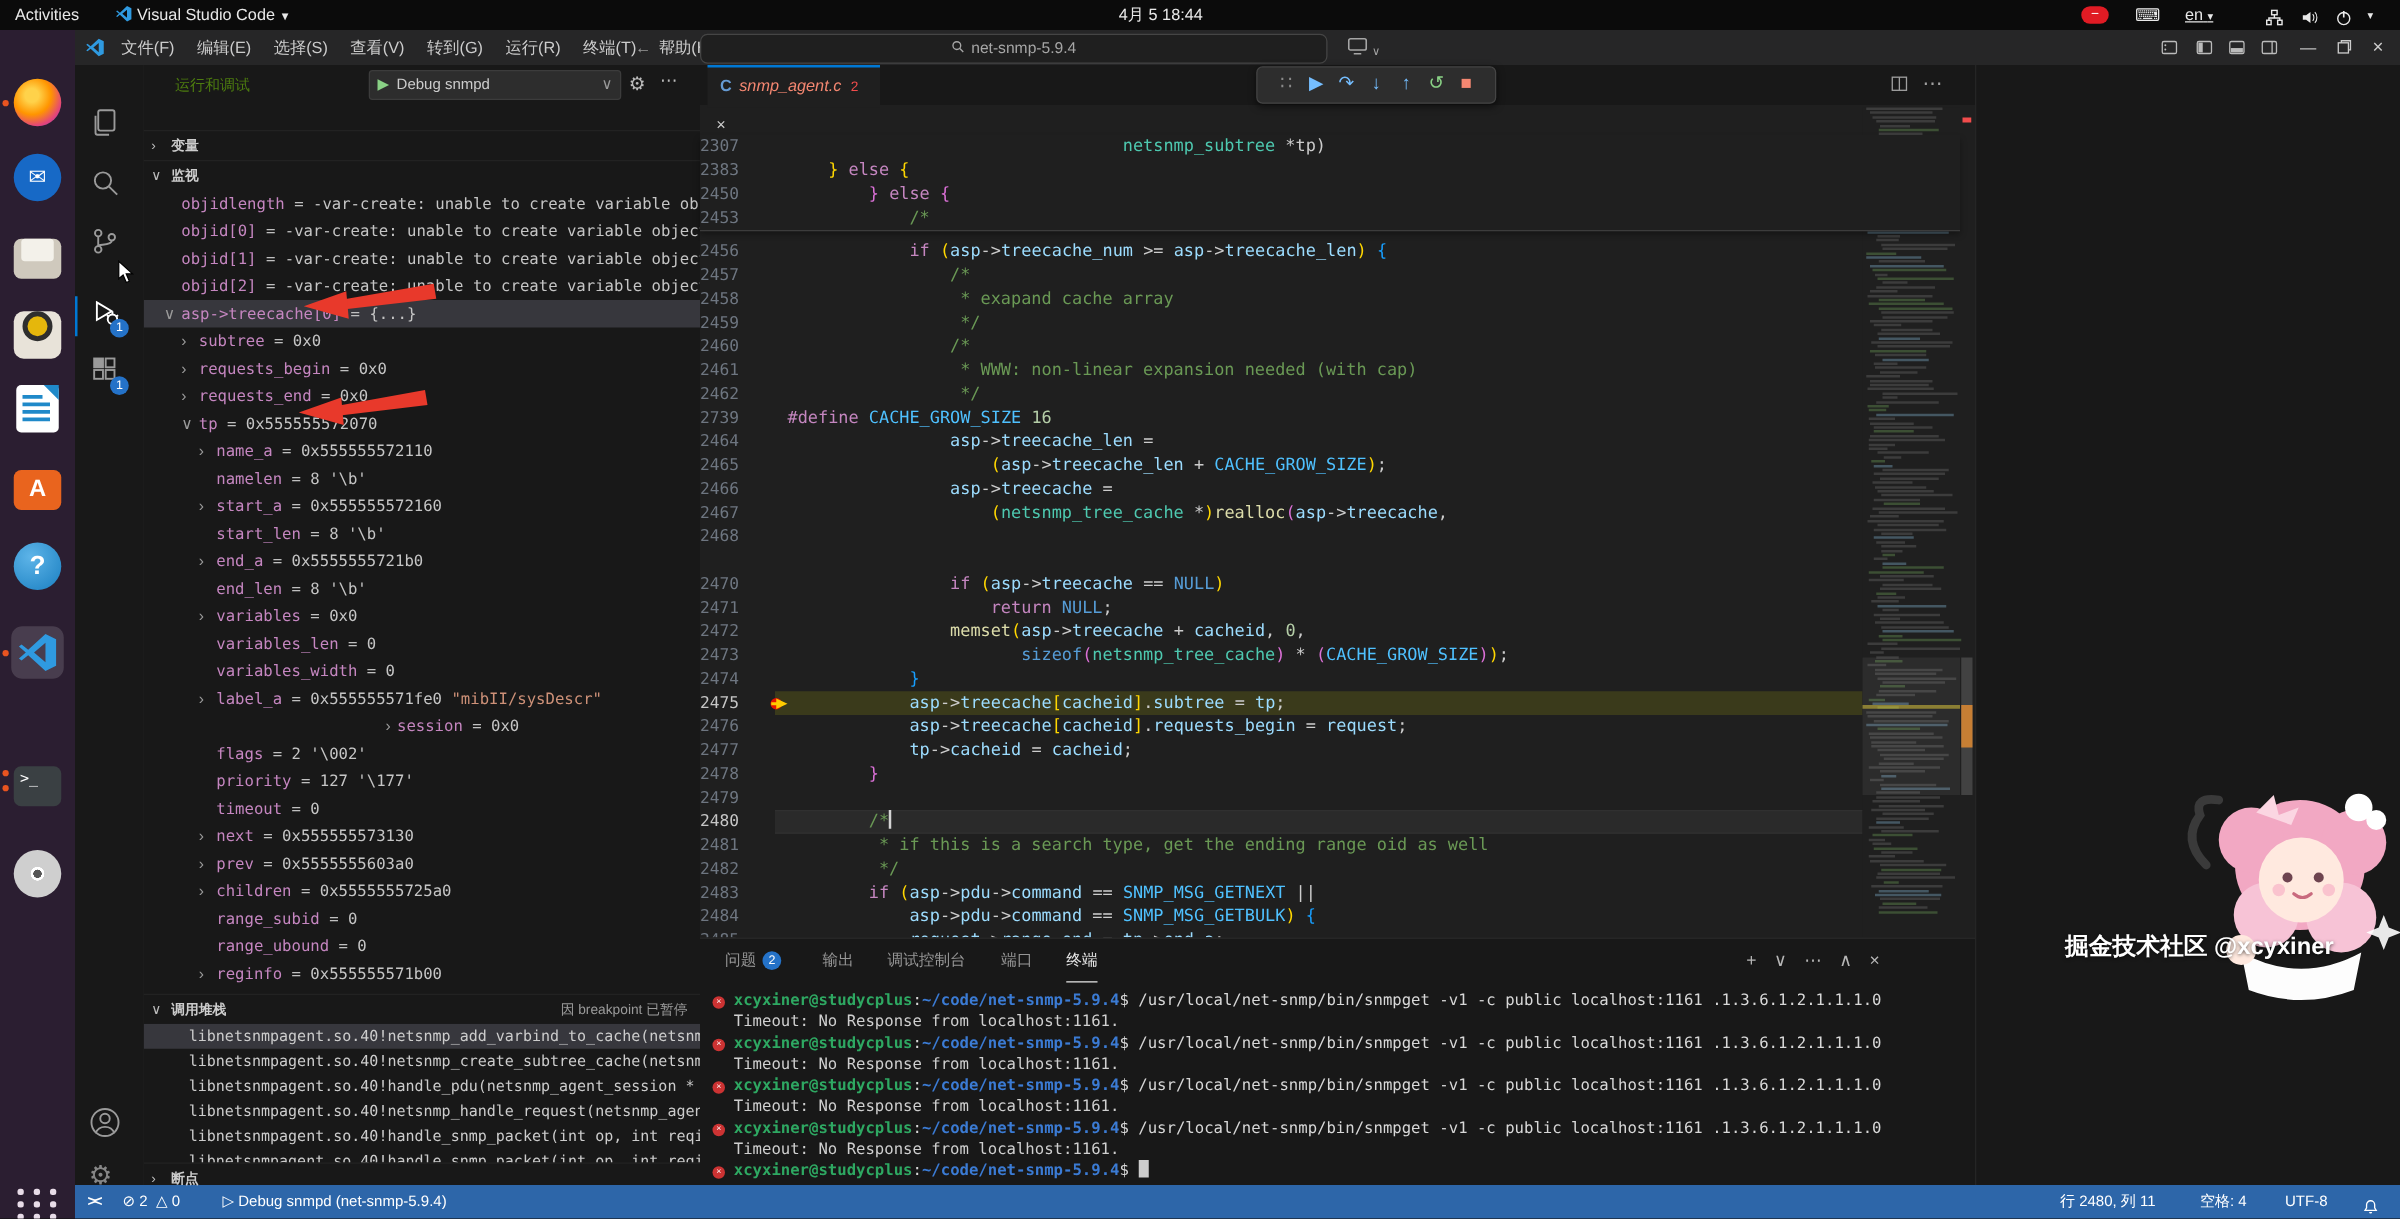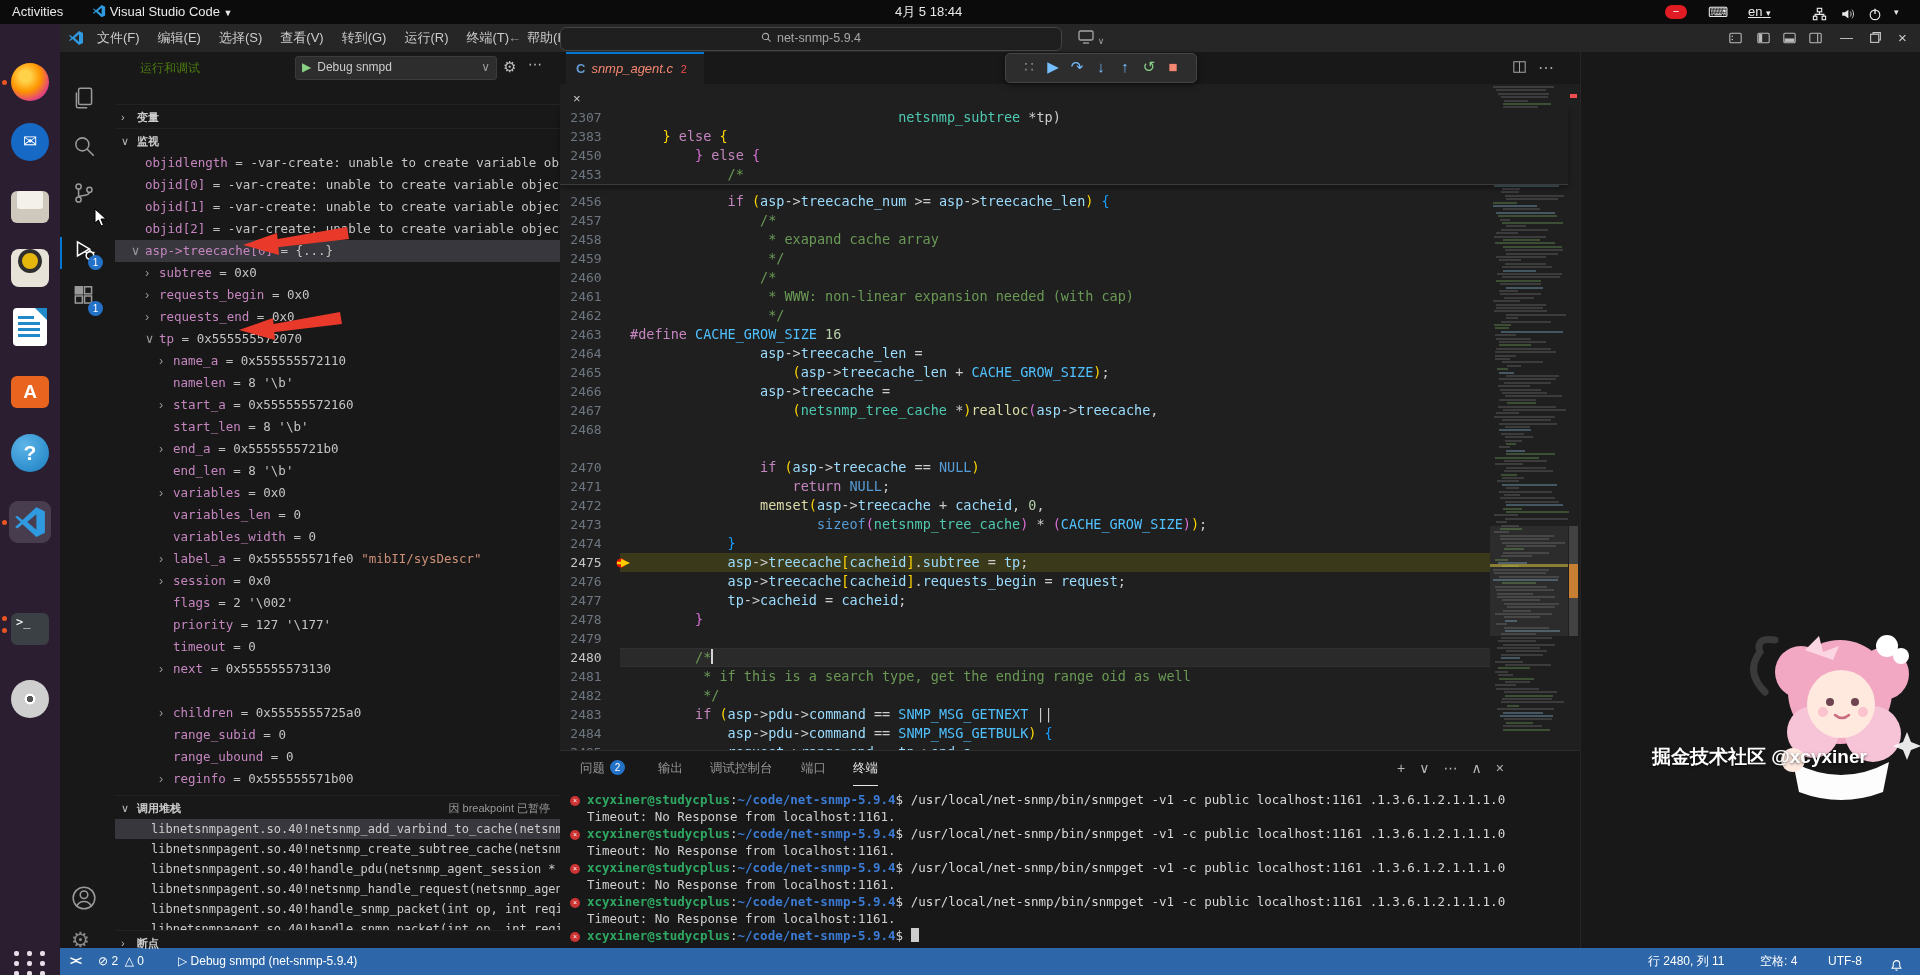--- a/index.html
+++ b/index.html
@@ -49,21 +49,21 @@
   #egroup{left:500px;top:28px;width:1020px;height:698px;background:#1f1f1f;}
   #tabbar{left:0;top:0;width:1020px;height:32px;background:#181818;}
   #tab1{left:6px;top:0;width:138px;height:32px;background:#1f1f1f;border-top:2px solid #0078d4;
       font-size:13px;line-height:30px;}
   #breadcrumb{left:0;top:32px;width:1020px;height:24px;font-size:12.5px;color:#a9a9a9;white-space:nowrap;overflow:hidden;}
   #breadcrumb .sep{color:#6e6e6e;margin:0 4px;}
   #sticky{left:0;top:56px;width:1008px;height:76px;background:#1f1f1f;border-bottom:1px solid #3c3c3c;
       box-shadow:0 3px 5px rgba(0,0,0,.35);z-index:4;}
   .codeline{position:absolute;left:0;width:1008px;height:19px;line-height:19px;white-space:pre;
       font-family:"DejaVu Sans Mono",monospace;font-size:13.5px;}
-  .lnum{position:absolute;left:0;width:52px;text-align:center;color:#6e7681;font-size:13px;
+  .lnum{position:absolute;left:0;width:52px;text-align:left;color:#6e7681;font-size:13px;
       font-family:"DejaVu Sans Mono",monospace;}
   .ltext{position:absolute;left:70px;}
   #code-area{left:0;top:132px;width:1008px;height:566px;overflow:hidden;background:#1f1f1f;}
   .hl-debug{position:absolute;left:60px;width:870px;height:19px;background:rgba(255,255,0,0.12);}
   .hl-cursor{position:absolute;left:60px;width:870px;height:19px;background:rgba(255,255,255,0.05);
       border-top:1px solid #303030;border-bottom:1px solid #303030;box-sizing:border-box;}
   .tk-pl{color:#cccccc}.tk-kw{color:#C586C0}.tk-kb{color:#569CD6}.tk-ty{color:#4EC9B0}
   .tk-fn{color:#DCDCAA}.tk-vb{color:#9CDCFE}.tk-cm{color:#6A9955}.tk-nm{color:#B5CEA8}
   .tk-ct{color:#4FC1FF}.tk-b1{color:#ffd700}.tk-b2{color:#da70d6}.tk-b3{color:#179fff}
   .cursor{display:inline-block;width:1.5px;height:15px;background:#d4d4d4;vertical-align:-2px;}
@@ -285,21 +285,21 @@
           <div class="codeline" style="top: 57px;"><span class="lnum">2453</span><span class="ltext"><span class="tk-cm">            /*</span></span></div>
         </div>
       <div class="abs" id="code-area">
           <div class="codeline" style="top: 8px;"><span class="lnum">2456</span><span class="ltext"><span class="tk-pl">            </span><span class="tk-kw">if</span><span class="tk-pl"> </span><span class="tk-b1">(</span><span class="tk-vb">asp</span><span class="tk-pl">-&gt;</span><span class="tk-vb">treecache_num</span><span class="tk-pl"> &gt;= </span><span class="tk-vb">asp</span><span class="tk-pl">-&gt;</span><span class="tk-vb">treecache_len</span><span class="tk-b1">)</span><span class="tk-pl"> </span><span class="tk-b3">{</span></span></div>
           <div class="codeline" style="top: 27px;"><span class="lnum">2457</span><span class="ltext"><span class="tk-cm">                /*</span></span></div>
           <div class="codeline" style="top: 46px;"><span class="lnum">2458</span><span class="ltext"><span class="tk-cm">                 * exapand cache array</span></span></div>
           <div class="codeline" style="top: 65px;"><span class="lnum">2459</span><span class="ltext"><span class="tk-cm">                 */</span></span></div>
           <div class="codeline" style="top: 84px;"><span class="lnum">2460</span><span class="ltext"><span class="tk-cm">                /*</span></span></div>
           <div class="codeline" style="top: 103px;"><span class="lnum">2461</span><span class="ltext"><span class="tk-cm">                 * WWW: non-linear expansion needed (with cap)</span></span></div>
           <div class="codeline" style="top: 122px;"><span class="lnum">2462</span><span class="ltext"><span class="tk-cm">                 */</span></span></div>
-          <div class="codeline" style="top: 141px;"><span class="lnum">2463</span><span class="ltext"><span class="tk-kw">#define</span><span class="tk-pl"> </span><span class="tk-ct">CACHE_GROW_SIZE</span><span class="tk-pl"> </span><span class="tk-nm">16</span></span></div>
+          <div class="codeline" style="top: 141px;"><span class="lnum">2739</span><span class="ltext"><span class="tk-kw">#define</span><span class="tk-pl"> </span><span class="tk-ct">CACHE_GROW_SIZE</span><span class="tk-pl"> </span><span class="tk-nm">16</span></span></div>
           <div class="codeline" style="top: 160px;"><span class="lnum">2464</span><span class="ltext"><span class="tk-pl">                </span><span class="tk-vb">asp</span><span class="tk-pl">-&gt;</span><span class="tk-vb">treecache_len</span><span class="tk-pl"> =</span></span></div>
           <div class="codeline" style="top: 179px;"><span class="lnum">2465</span><span class="ltext"><span class="tk-pl">                    </span><span class="tk-b1">(</span><span class="tk-vb">asp</span><span class="tk-pl">-&gt;</span><span class="tk-vb">treecache_len</span><span class="tk-pl"> + </span><span class="tk-ct">CACHE_GROW_SIZE</span><span class="tk-b1">)</span><span class="tk-pl">;</span></span></div>
           <div class="codeline" style="top: 198px;"><span class="lnum">2466</span><span class="ltext"><span class="tk-pl">                </span><span class="tk-vb">asp</span><span class="tk-pl">-&gt;</span><span class="tk-vb">treecache</span><span class="tk-pl"> =</span></span></div>
           <div class="codeline" style="top: 217px;"><span class="lnum">2467</span><span class="ltext"><span class="tk-pl">                    </span><span class="tk-b1">(</span><span class="tk-ty">netsnmp_tree_cache</span><span class="tk-pl"> *</span><span class="tk-b1">)</span><span class="tk-fn">realloc</span><span class="tk-b2">(</span><span class="tk-vb">asp</span><span class="tk-pl">-&gt;</span><span class="tk-vb">treecache</span><span class="tk-pl">,</span></span></div>
           <div class="codeline" style="top: 236px;"><span class="lnum">2468</span></div>
           <div class="codeline" style="top: 274px;"><span class="lnum">2470</span><span class="ltext"><span class="tk-pl">                </span><span class="tk-kw">if</span><span class="tk-pl"> </span><span class="tk-b1">(</span><span class="tk-vb">asp</span><span class="tk-pl">-&gt;</span><span class="tk-vb">treecache</span><span class="tk-pl"> == </span><span class="tk-kb">NULL</span><span class="tk-b1">)</span></span></div>
           <div class="codeline" style="top: 293px;"><span class="lnum">2471</span><span class="ltext"><span class="tk-pl">                    </span><span class="tk-kw">return</span><span class="tk-pl"> </span><span class="tk-kb">NULL</span><span class="tk-pl">;</span></span></div>
           <div class="codeline" style="top: 312px;"><span class="lnum">2472</span><span class="ltext"><span class="tk-pl">                </span><span class="tk-fn">memset</span><span class="tk-b1">(</span><span class="tk-vb">asp</span><span class="tk-pl">-&gt;</span><span class="tk-vb">treecache</span><span class="tk-pl"> + </span><span class="tk-vb">cacheid</span><span class="tk-pl">, </span><span class="tk-nm">0</span><span class="tk-pl">,</span></span></div>
           <div class="codeline" style="top: 331px;"><span class="lnum">2473</span><span class="ltext"><span class="tk-pl">                       </span><span class="tk-kb">sizeof</span><span class="tk-b2">(</span><span class="tk-ty">netsnmp_tree_cache</span><span class="tk-b2">)</span><span class="tk-pl"> * </span><span class="tk-b2">(</span><span class="tk-ct">CACHE_GROW_SIZE</span><span class="tk-b2">)</span><span class="tk-b1">)</span><span class="tk-pl">;</span></span></div>
           <div class="codeline" style="top: 350px;"><span class="lnum">2474</span><span class="ltext"><span class="tk-pl">            </span><span class="tk-b3">}</span></span></div>
@@ -609,25 +609,26 @@
         <div class="watch-row" style="left: 0px; top: 198px;"><span style="display:inline-block;width:44px"></span><span class="chev">›</span><span class="w-name">name_a</span><span class="w-eq"> = </span><span class="w-val">0x555555572110</span></div>
         <div class="watch-row" style="left: 0px; top: 220px;"><span style="display:inline-block;width:44px"></span><span class="chev"></span><span class="w-name">namelen</span><span class="w-eq"> = </span><span class="w-val">8 '\b'</span></div>
         <div class="watch-row" style="left: 0px; top: 242px;"><span style="display:inline-block;width:44px"></span><span class="chev">›</span><span class="w-name">start_a</span><span class="w-eq"> = </span><span class="w-val">0x555555572160</span></div>
         <div class="watch-row" style="left: 0px; top: 264px;"><span style="display:inline-block;width:44px"></span><span class="chev"></span><span class="w-name">start_len</span><span class="w-eq"> = </span><span class="w-val">8 '\b'</span></div>
         <div class="watch-row" style="left: 0px; top: 286px;"><span style="display:inline-block;width:44px"></span><span class="chev">›</span><span class="w-name">end_a</span><span class="w-eq"> = </span><span class="w-val">0x5555555721b0</span></div>
         <div class="watch-row" style="left: 0px; top: 308px;"><span style="display:inline-block;width:44px"></span><span class="chev"></span><span class="w-name">end_len</span><span class="w-eq"> = </span><span class="w-val">8 '\b'</span></div>
         <div class="watch-row" style="left: 0px; top: 330px;"><span style="display:inline-block;width:44px"></span><span class="chev">›</span><span class="w-name">variables</span><span class="w-eq"> = </span><span class="w-val">0x0</span></div>
         <div class="watch-row" style="left: 0px; top: 352px;"><span style="display:inline-block;width:44px"></span><span class="chev"></span><span class="w-name">variables_len</span><span class="w-eq"> = </span><span class="w-val">0</span></div>
         <div class="watch-row" style="left: 0px; top: 374px;"><span style="display:inline-block;width:44px"></span><span class="chev"></span><span class="w-name">variables_width</span><span class="w-eq"> = </span><span class="w-val">0</span></div>
         <div class="watch-row" style="left: 0px; top: 396px;"><span style="display:inline-block;width:44px"></span><span class="chev">›</span><span class="w-name">label_a</span><span class="w-eq"> = </span><span class="w-val">0x555555571fe0 </span><span class="w-str">"mibII/sysDescr"</span></div>
-        <div class="watch-row" style="left: 0px; top: 418px;"><span style="display:inline-block;width:44px"></span><span class="chev">›</span><span class="w-name">session</span><span class="w-eq"> = </span><span class="w-val">0x0</span></div>
+        <div class="watch-row" style="left: 0px; top: 418px; text-align: center;"><span style="display:inline-block;width:44px"></span><span class="chev">›</span><span class="w-name">session</span><span class="w-eq"> = </span><span class="w-val">0x0</span></div>
         <div class="watch-row" style="left: 0px; top: 440px;"><span style="display:inline-block;width:44px"></span><span class="chev"></span><span class="w-name">flags</span><span class="w-eq"> = </span><span class="w-val">2 '\002'</span></div>
         <div class="watch-row" style="left: 0px; top: 462px;"><span style="display:inline-block;width:44px"></span><span class="chev"></span><span class="w-name">priority</span><span class="w-eq"> = </span><span class="w-val">127 '\177'</span></div>
         <div class="watch-row" style="left: 0px; top: 484px;"><span style="display:inline-block;width:44px"></span><span class="chev"></span><span class="w-name">timeout</span><span class="w-eq"> = </span><span class="w-val">0</span></div>
         <div class="watch-row" style="left: 0px; top: 506px;"><span style="display:inline-block;width:44px"></span><span class="chev">›</span><span class="w-name">next</span><span class="w-eq"> = </span><span class="w-val">0x555555573130</span></div>
+        <div class="watch-row" style="left: 0px; top: 528px;"><span style="display:inline-block;width:44px"></span><span class="chev">›</span><span class="w-name">prev</span><span class="w-eq"> = </span><span class="w-val">0x5555555603a0</span></div>
         <div class="watch-row" style="left: 0px; top: 550px;"><span style="display:inline-block;width:44px"></span><span class="chev">›</span><span class="w-name">children</span><span class="w-eq"> = </span><span class="w-val">0x5555555725a0</span></div>
         <div class="watch-row" style="left: 0px; top: 572px;"><span style="display:inline-block;width:44px"></span><span class="chev"></span><span class="w-name">range_subid</span><span class="w-eq"> = </span><span class="w-val">0</span></div>
         <div class="watch-row" style="left: 0px; top: 594px;"><span style="display:inline-block;width:44px"></span><span class="chev"></span><span class="w-name">range_ubound</span><span class="w-eq"> = </span><span class="w-val">0</span></div>
         <div class="watch-row" style="left: 0px; top: 616px;"><span style="display:inline-block;width:44px"></span><span class="chev">›</span><span class="w-name">reginfo</span><span class="w-eq"> = </span><span class="w-val">0x555555571b00</span></div>
         <div class="watch-row" style="left: 0px; top: 638px;"><span style="display:inline-block;width:44px"></span><span class="chev"></span><span class="w-name">cacheid</span><span class="w-eq"> = </span><span class="w-val">0</span></div>
       </div>
       <div class="abs sec-head" style="top: 771px;"><span class="chev">∨</span><span>调用堆栈</span><span style="position:absolute;right:10px;font-weight:normal;font-size:11px;color:#9a9a9a;">因 breakpoint 已暂停</span></div>
       <div class="abs" style="left: 55px; top: 795px; width: 445px; height: 111px; overflow: hidden;">
         <div class="stack-row row-sel" style="top: 0px; left: 0px;"><span>libnetsnmpagent.so.40!netsnmp_add_varbind_to_cache(netsnmp_agent_session * asp, int vbcount, netsnmp_variable_list * varbind_ptr, netsnmp_subtree * tp)</span></div>
         <div class="stack-row" style="top: 20px; left: 0px;"><span>libnetsnmpagent.so.40!netsnmp_create_subtree_cache(netsnmp_agent_session * asp)</span></div>

